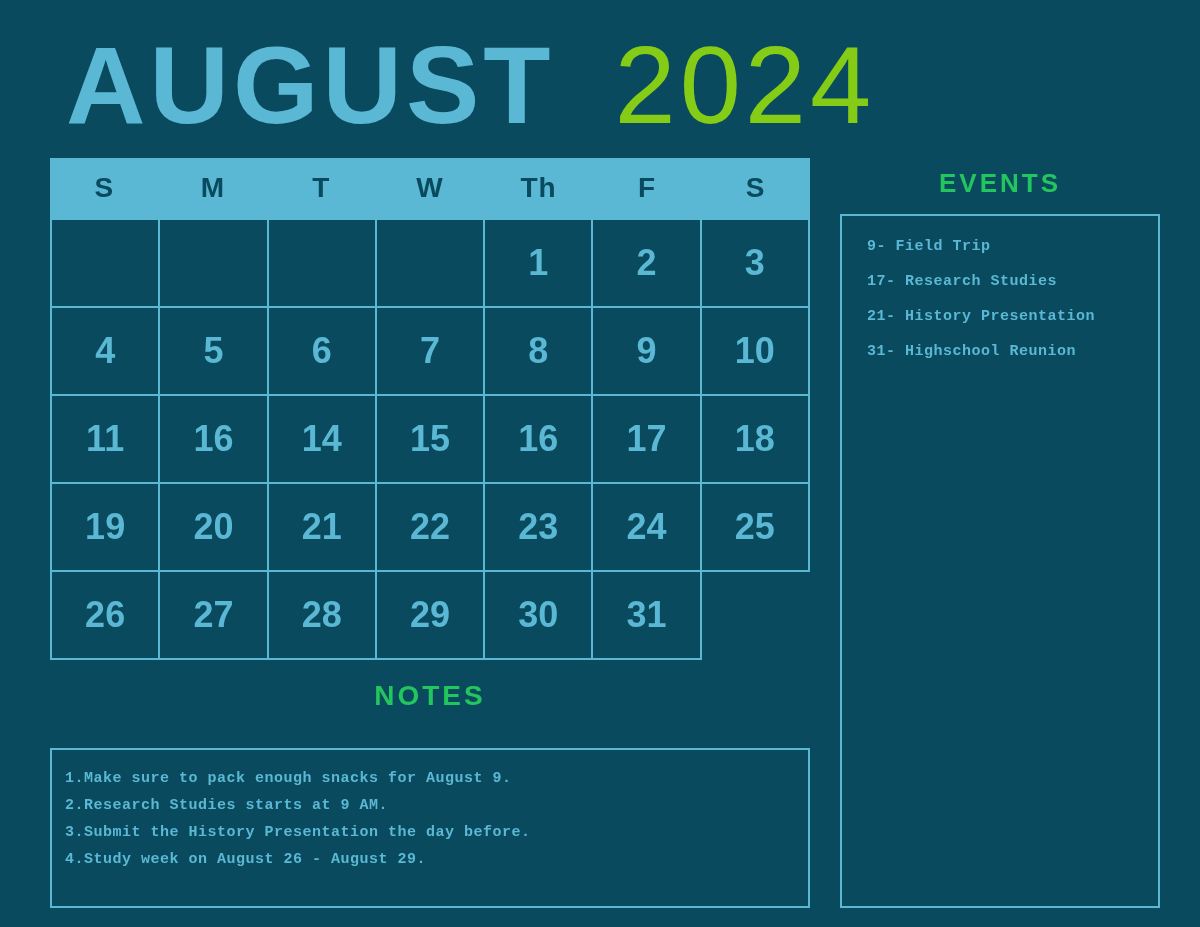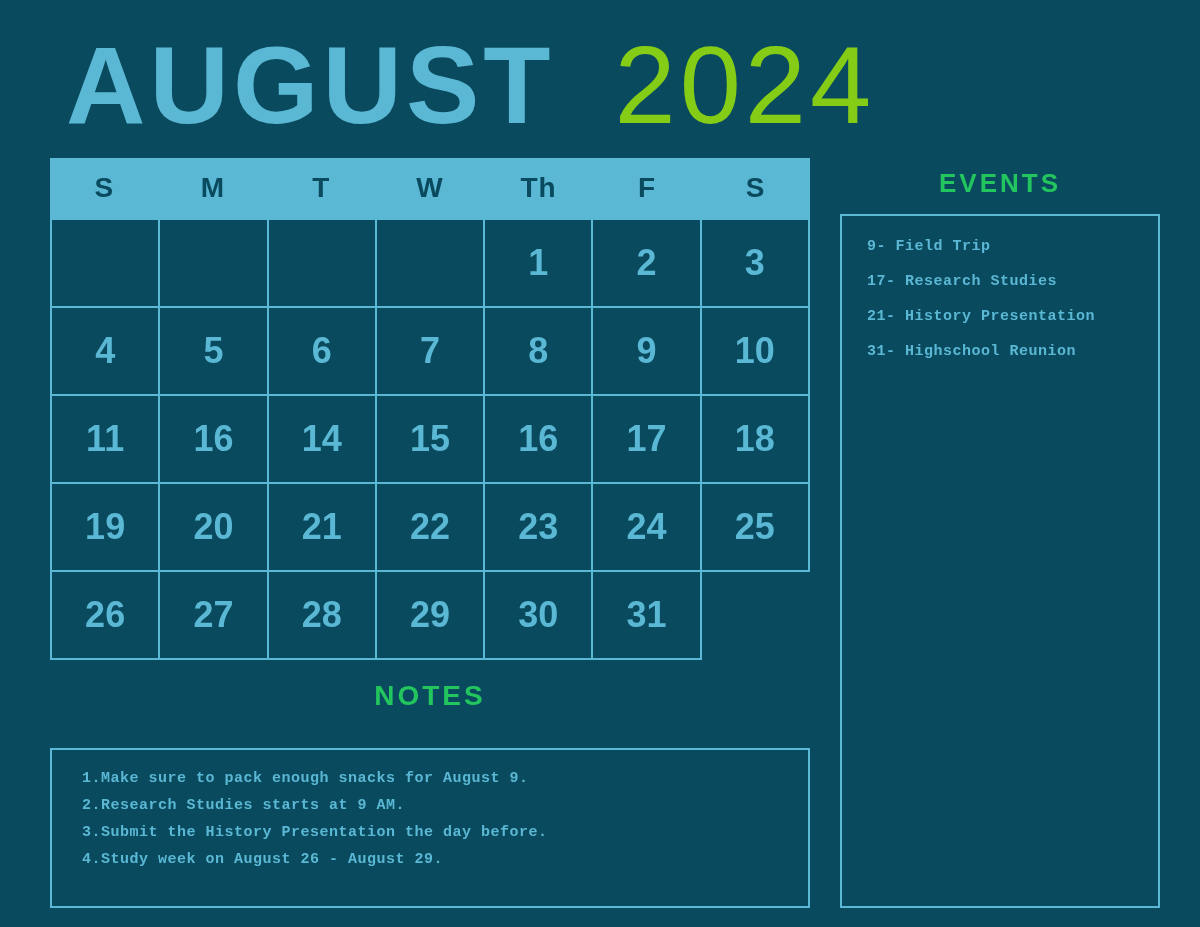--- a/index.html
+++ b/index.html
@@ -115,21 +115,21 @@
       text-align: center;
       color: #22c55e;
       font-size: 28px;
       font-weight: 900;
       letter-spacing: 3px;
       margin-bottom: 12px;
     }
 
     .notes-box {
       border: 2px solid #5ab8d4;
-      padding: 20px 30px;
+      padding: 20px 13px;
       min-height: 160px;
       margin-top: 36px;
     }
 
     .note-item {
       color: #5ab8d4;
       font-size: 15px;
       font-weight: 600;
       letter-spacing: 0.5px;
       margin-bottom: 10px;

